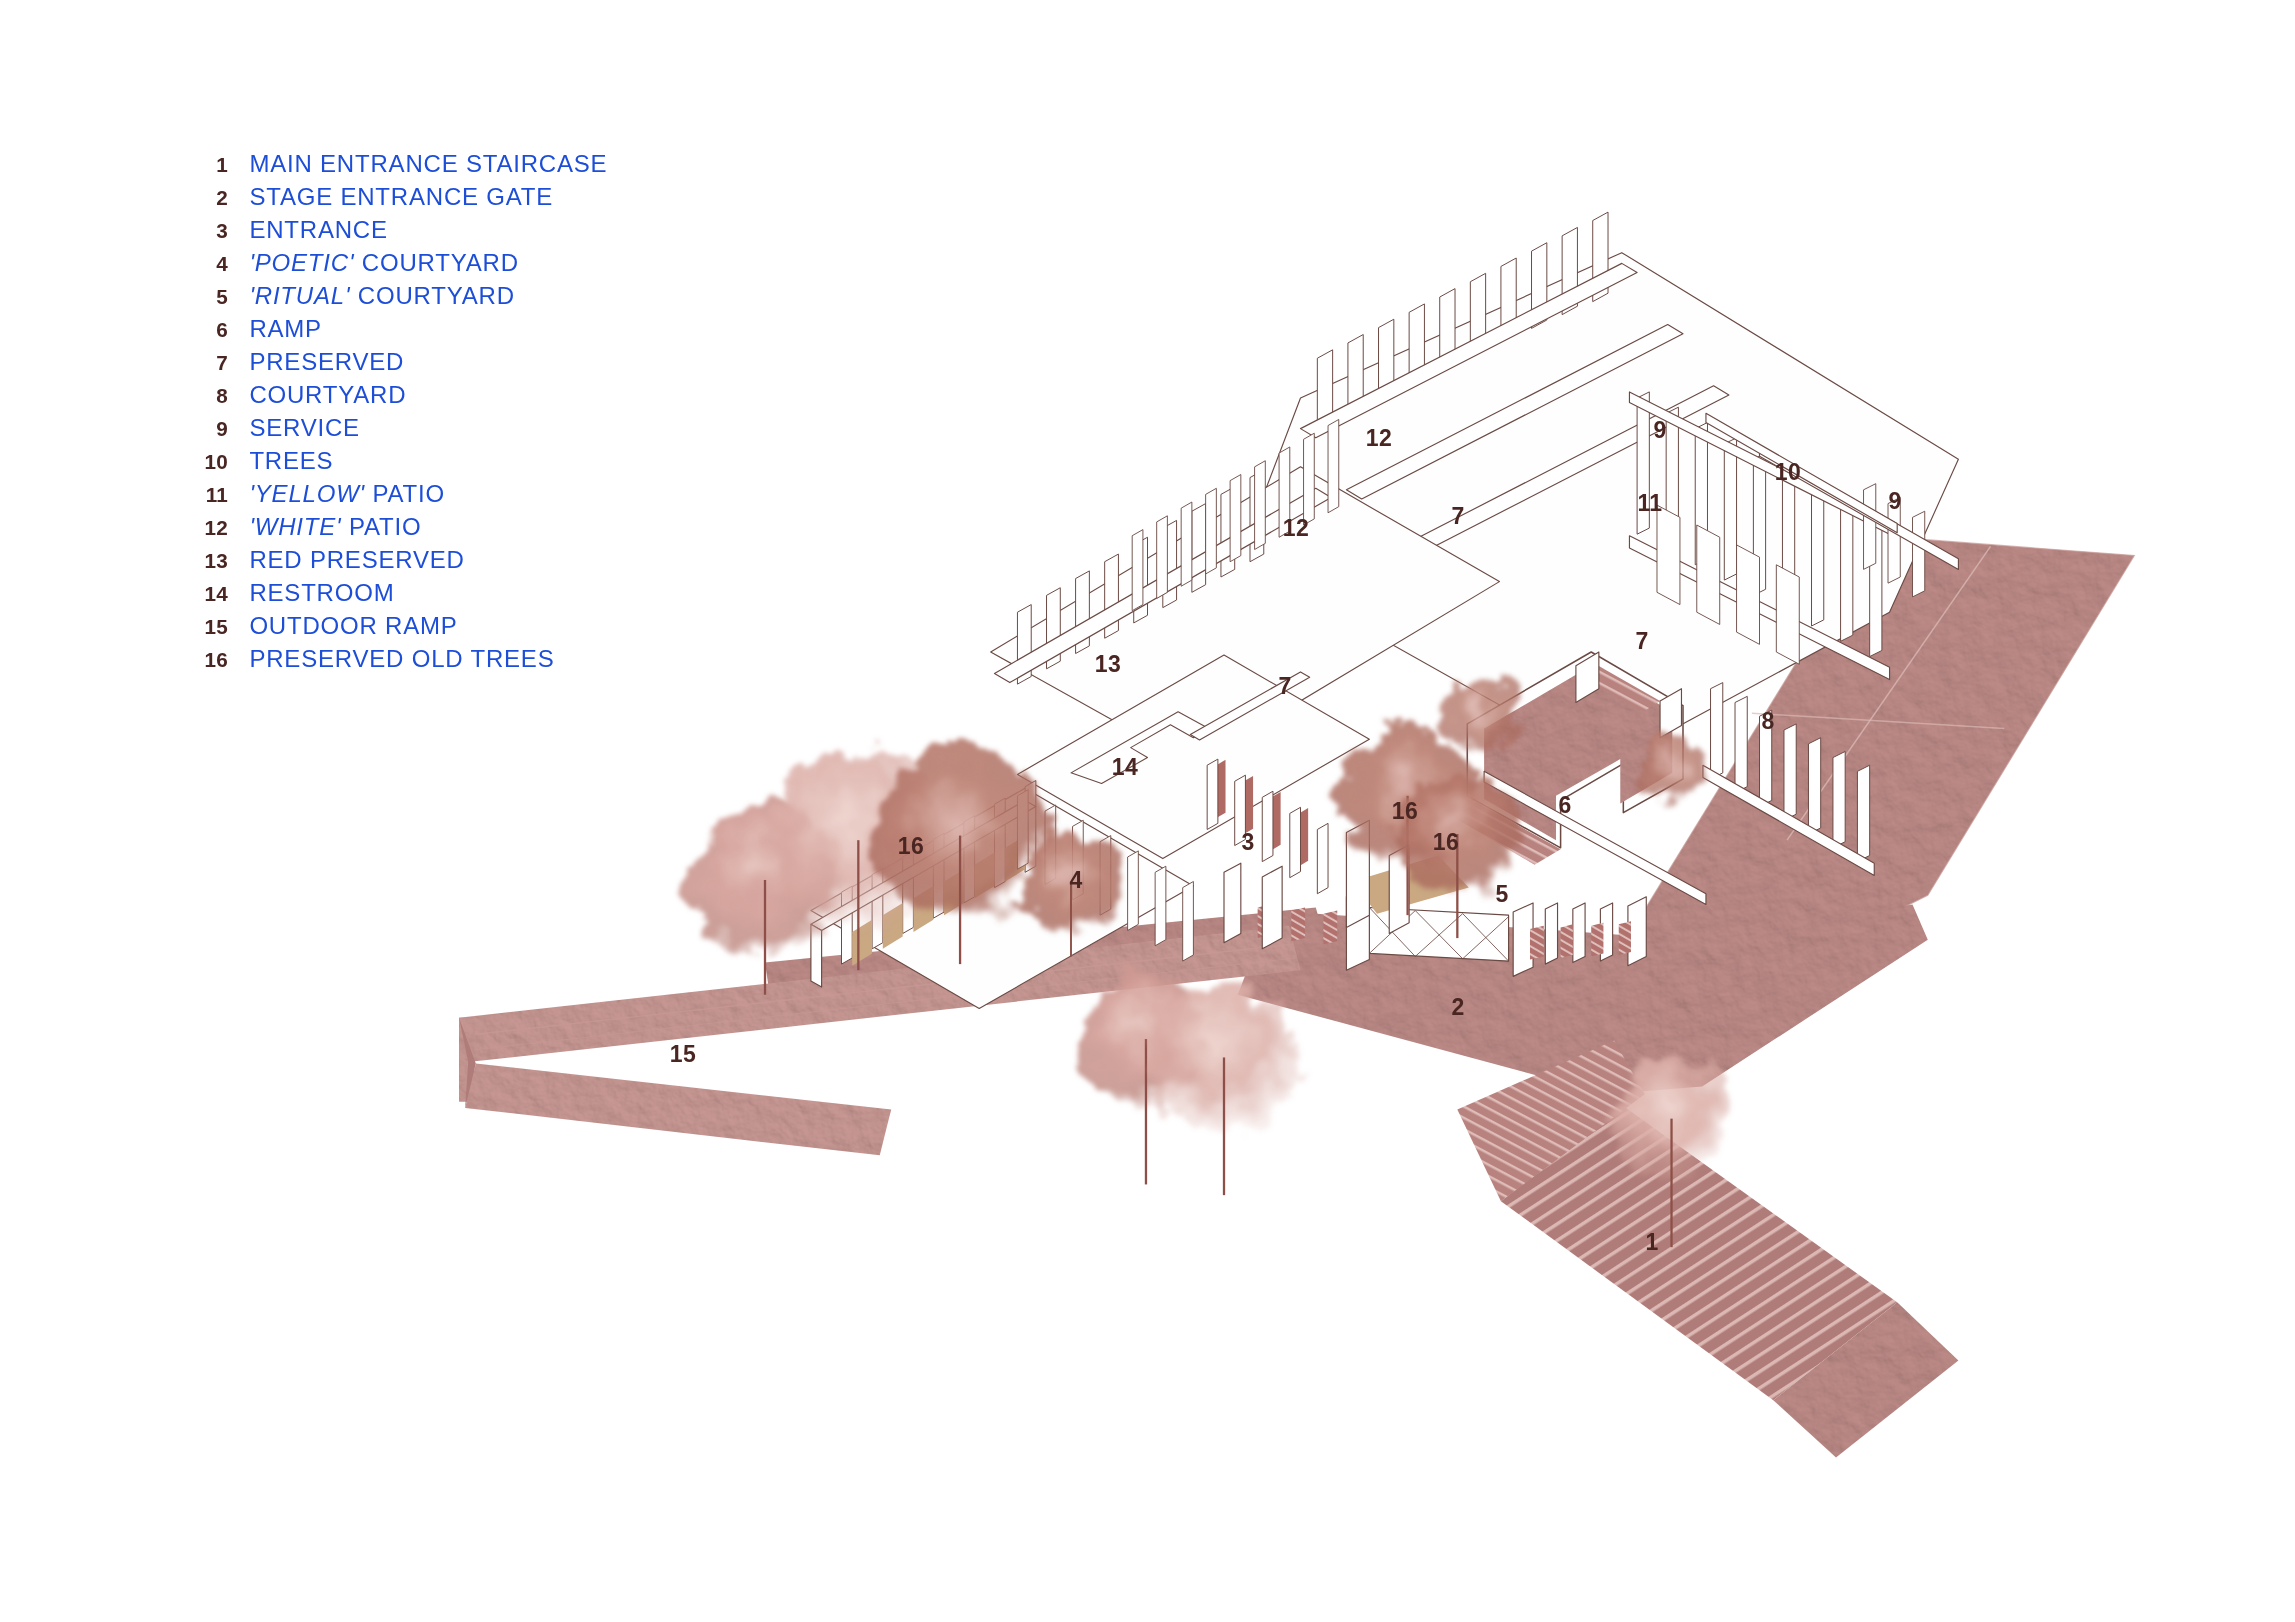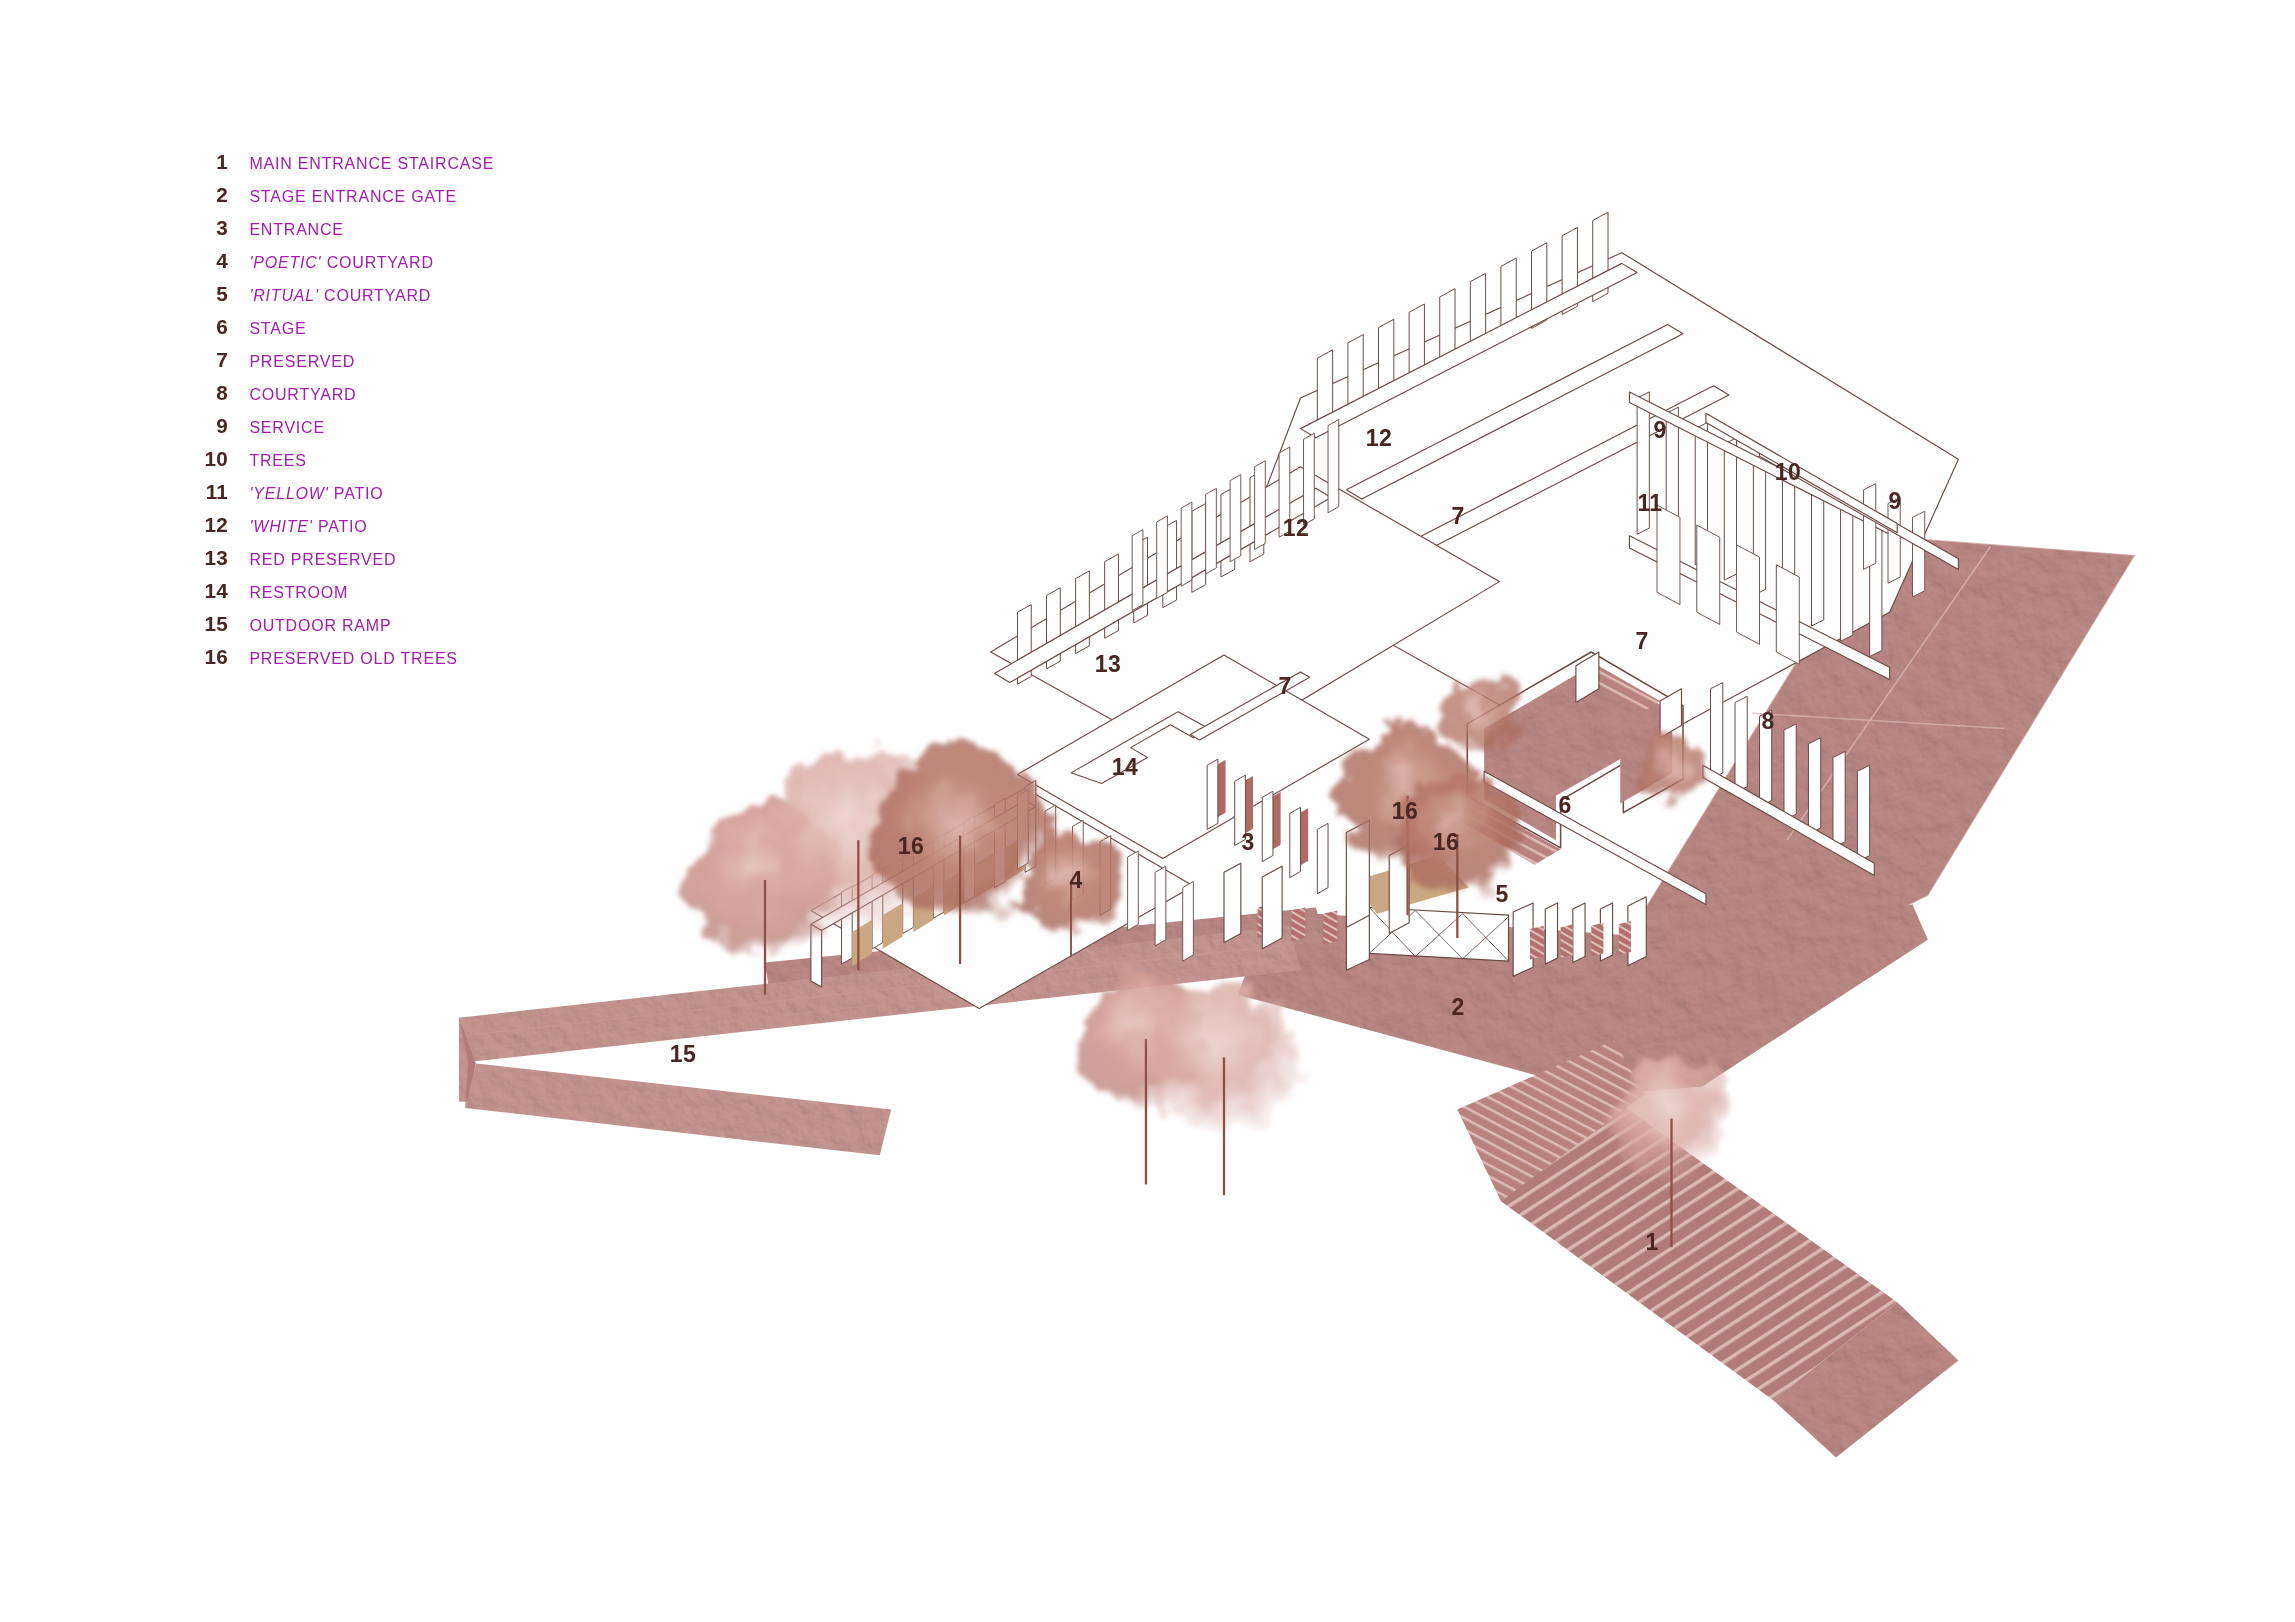--- a/index.html
+++ b/index.html
@@ -5,21 +5,21 @@
 <style>
   html,body{margin:0;padding:0;background:#ffffff;}
   body{width:2295px;height:1623px;position:relative;overflow:hidden;
        font-family:"Liberation Sans","DejaVu Sans",sans-serif;}
 
   
   #legend{position:absolute;left:188px;top:150px;width:474px;}
   .leg-row{display:flex;align-items:baseline;height:33px;}
   .leg-num{width:40px;text-align:right;font-size:20.7px;font-weight:bold;
            color:#4a2622;letter-spacing:0.2px;}
-  .leg-lbl{margin-left:21.4px;font-size:16px;color:#a21caf;letter-spacing:0.8px;
+  .leg-lbl{margin-left:21.4px;font-size:24px;color:#1d4ed8;letter-spacing:0.8px;
            white-space:nowrap;}
   .leg-lbl .q{font-style:italic;}
 
   
   #draw{position:absolute;left:0;top:0;width:2295px;height:1623px;}
   #draw svg{position:absolute;left:0;top:0;width:2295px;height:1623px;}
 
   
   .cal{position:absolute;font-size:23px;font-weight:bold;color:#4a2622;
        transform:translate(-50%,-50%);letter-spacing:0.4px;pointer-events:none;}
@@ -43,21 +43,21 @@
     <div class="leg-row">
       <span class="leg-num">4</span>
       <span class="leg-lbl"><span class="q">'POETIC'</span> <span>COURTYARD</span></span>
     </div>
     <div class="leg-row">
       <span class="leg-num">5</span>
       <span class="leg-lbl"><span class="q">'RITUAL'</span> <span>COURTYARD</span></span>
     </div>
     <div class="leg-row">
       <span class="leg-num">6</span>
-      <span class="leg-lbl">STAGE</span>
+      <span class="leg-lbl">RAMP</span>
     </div>
     <div class="leg-row">
       <span class="leg-num">7</span>
       <span class="leg-lbl">PRESERVED</span>
     </div>
     <div class="leg-row">
       <span class="leg-num">8</span>
       <span class="leg-lbl">COURTYARD</span>
     </div>
     <div class="leg-row">

